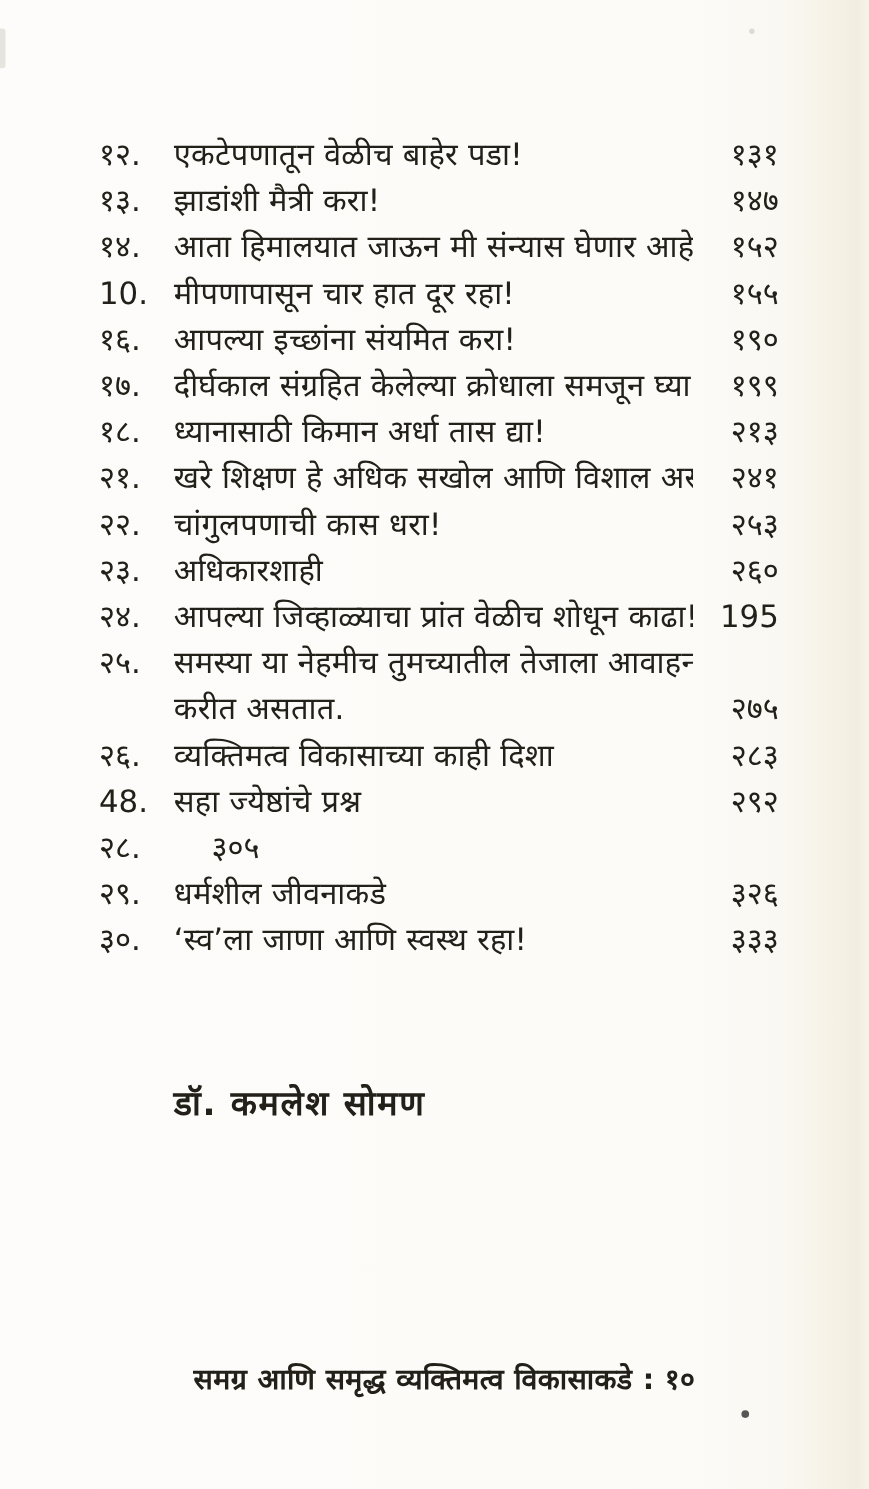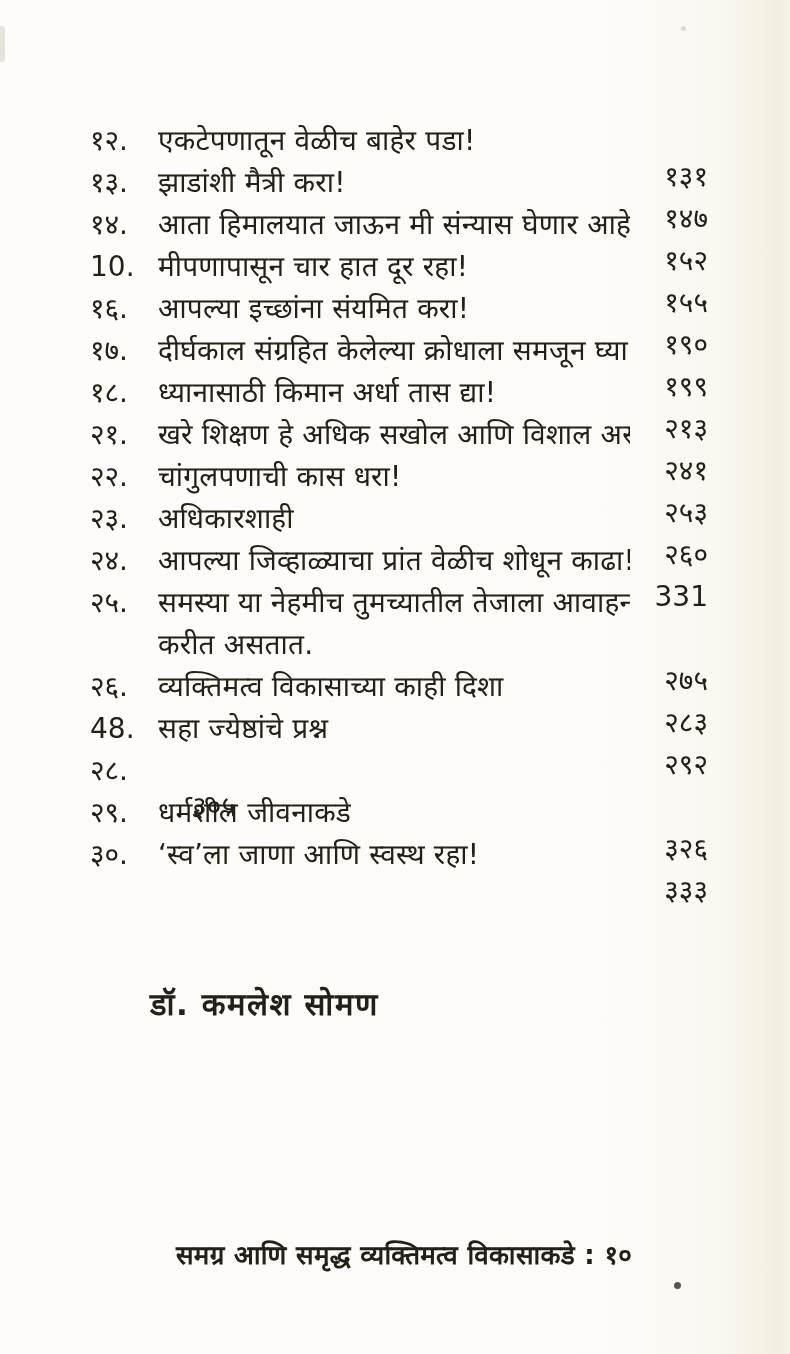--- a/index.html
+++ b/index.html
@@ -34,24 +34,24 @@
   .toc-row{
     display:flex;align-items:flex-start;height:42px;
     font-size:28px;line-height:40px;font-weight:400;
     color:var(--ink,#232019);
   }
   .num{flex:none;width:68px;}
   .title{
     flex:1;min-width:0;white-space:nowrap;overflow:hidden;
     letter-spacing:.2px;
   }
-  .pageno{flex:none;min-width:78px;text-align:right;margin-top:36px;}
+  .pageno{flex:none;min-width:78px;text-align:right;}
   
   .signature{
-    position:absolute;left:150px;top:984px;
+    position:absolute;left:158px;top:984px;
     font-size:31px;line-height:40px;font-weight:700;
     letter-spacing:1.5px;color:var(--ink,#232019);
   }
   
   .footer{
     position:absolute;left:0;right:0;top:1238px;
     text-align:center;transform:translateX(9px);
     font-size:26px;line-height:34px;font-weight:600;
     color:var(--ink,#232019);letter-spacing:.3px;
   }
@@ -123,21 +123,21 @@
 
     <div class="toc-row">
       <span class="num">२३.</span>
       <span class="title">अधिकारशाही</span>
       <span class="pageno">२६०</span>
     </div>
 
     <div class="toc-row">
       <span class="num">२४.</span>
       <span class="title">आपल्या जिव्हाळ्याचा प्रांत वेळीच शोधून काढा!</span>
-      <span class="pageno">331</span>
+      <span class="pageno">195</span>
     </div>
 
     <div class="toc-row">
       <span class="num">२५.</span>
       <span class="title">समस्या या नेहमीच तुमच्यातील तेजाला आवाहन</span>
       <span class="pageno"></span>
     </div>
 
     <div class="toc-row">
       <span class="num"></span>

